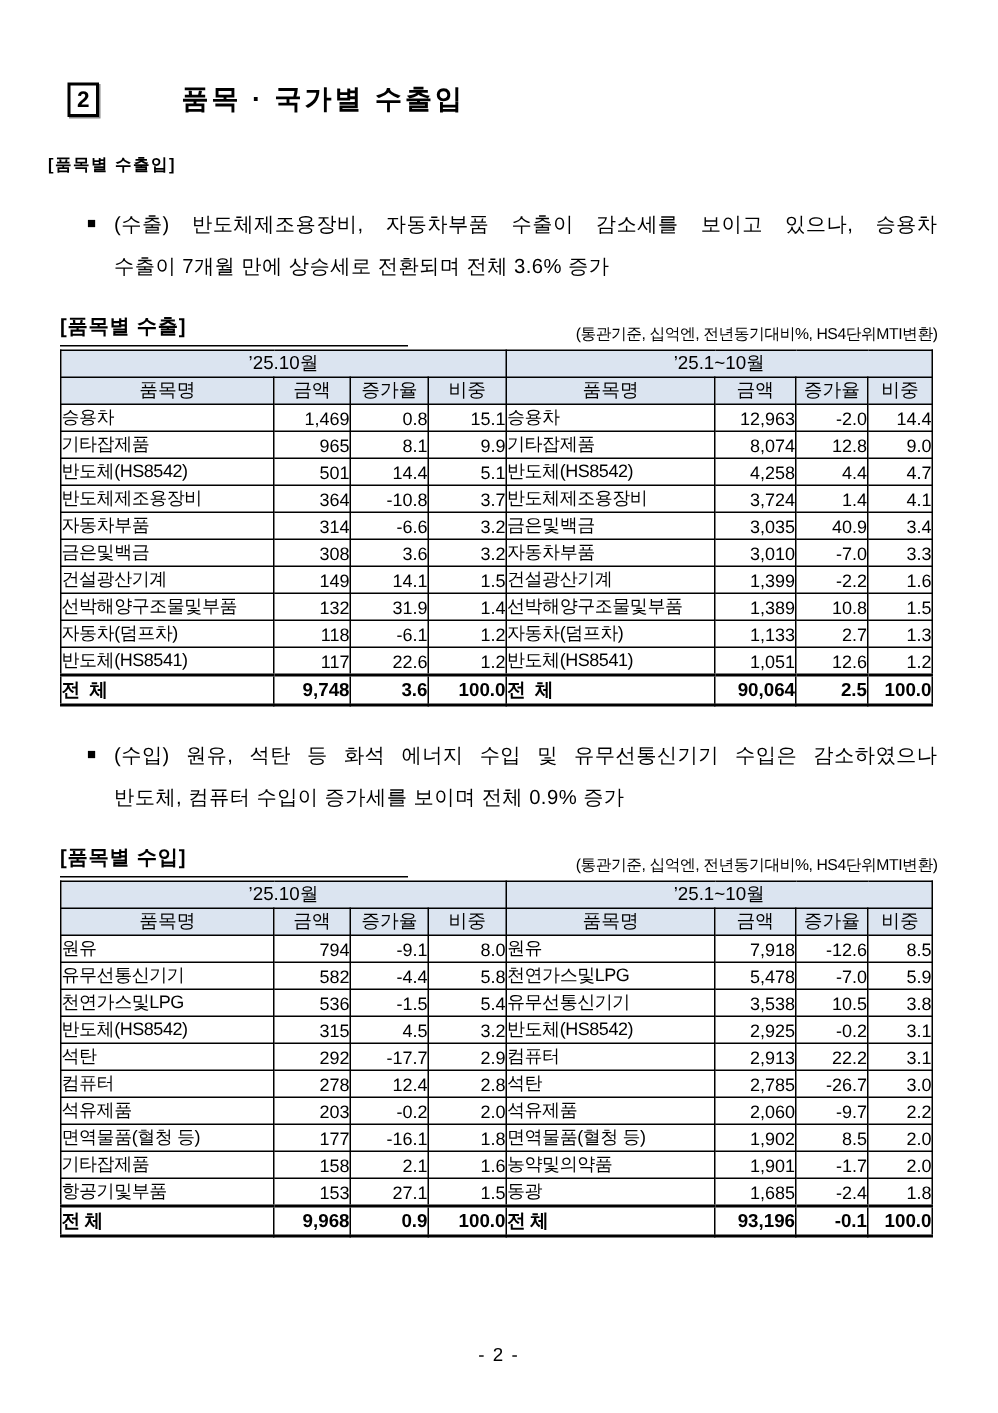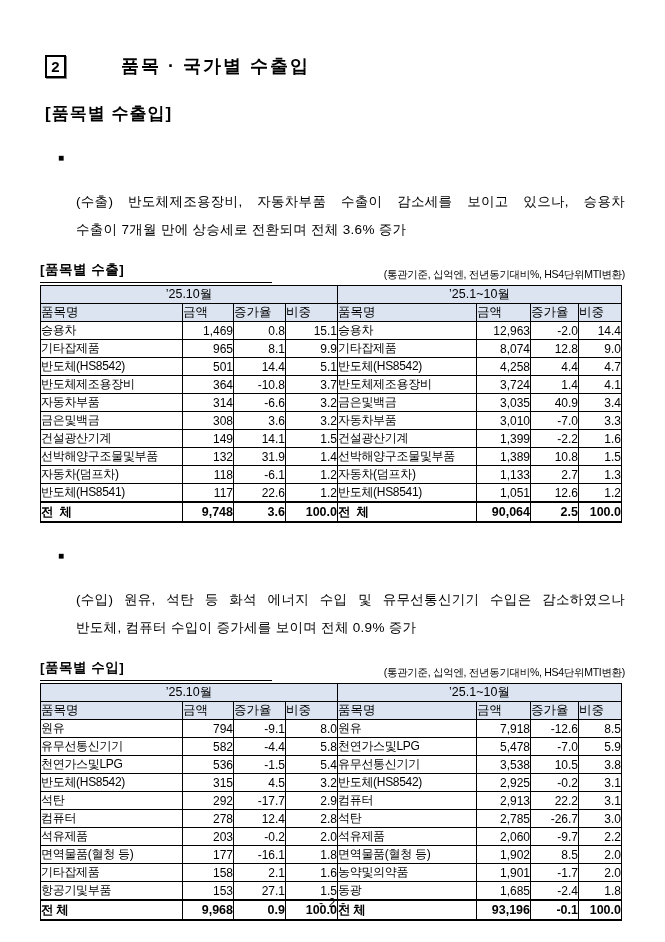--- a/index.html
+++ b/index.html
@@ -24,29 +24,29 @@
     width:21px; height:23px;
     border:2px solid #000;
     box-shadow:1px 1px 0 #888;
     font-size:15px; font-weight:700;
     background:#fff;
   }
   .title-text { font-size:18px; font-weight:700; letter-spacing:2px;margin-left:44px; }
 
   
   .section-heading {
-    margin:24px 0 0 45px;
-    font-size:17px; font-weight:700; letter-spacing:1px;
+    margin:24px 0 0 32px;
+    font-size:11px; font-weight:700; letter-spacing:1px;
   }
 
   
   .bullet-block { margin:19px 40px 0 58px; display:flex; }
   .bullet-marker { font-size:10px; line-height:28px; flex:0 0 18px; }
   .bullet-text { flex:1; font-size:13.5px; line-height:28px; letter-spacing:0.3px; }
-  .bullet-line.first { text-align:justify; text-align-last:justify;margin-top:44px; }
+  .bullet-line.first { text-align:justify; text-align-last:justify; }
   .sub-note {
     margin:6px 40px 0 84px;
     font-size:12px; line-height:19px; letter-spacing:0.2px;
   }
 
   
   .caption-row {
     margin:17px 0 0 40px; width:585px;
     display:flex; justify-content:space-between; align-items:flex-end;
   }
@@ -68,21 +68,21 @@
     border-bottom:2.5px solid #000;
     padding-left:12px;
   }
   table.data-table td {
     border:1px solid #000;
     height:18px;
     padding:0;
     overflow:hidden; white-space:nowrap;
   }
   td.band  { text-align:center; font-size:12.5px; height:19px; }
-  td.colhead { font-size:12.5px; border-bottom:2px solid #000; height:19px; }
+  td.colhead { text-align:center; font-size:12.5px; border-bottom:2px solid #000; height:19px; }
   td.name { text-align:left; letter-spacing:-0.3px; }
   td.num  { text-align:right; padding-right:6px; }
   td.divider { border-right:2.5px solid #000; }
   tr.total-row td { font-weight:700; border-top:2px solid #000; font-size:12.5px; height:20px; }
 
   
   .footer {
     position:absolute; left:0; right:0; bottom:32px;
     text-align:center; font-size:12.5px; letter-spacing:1px;
   }

